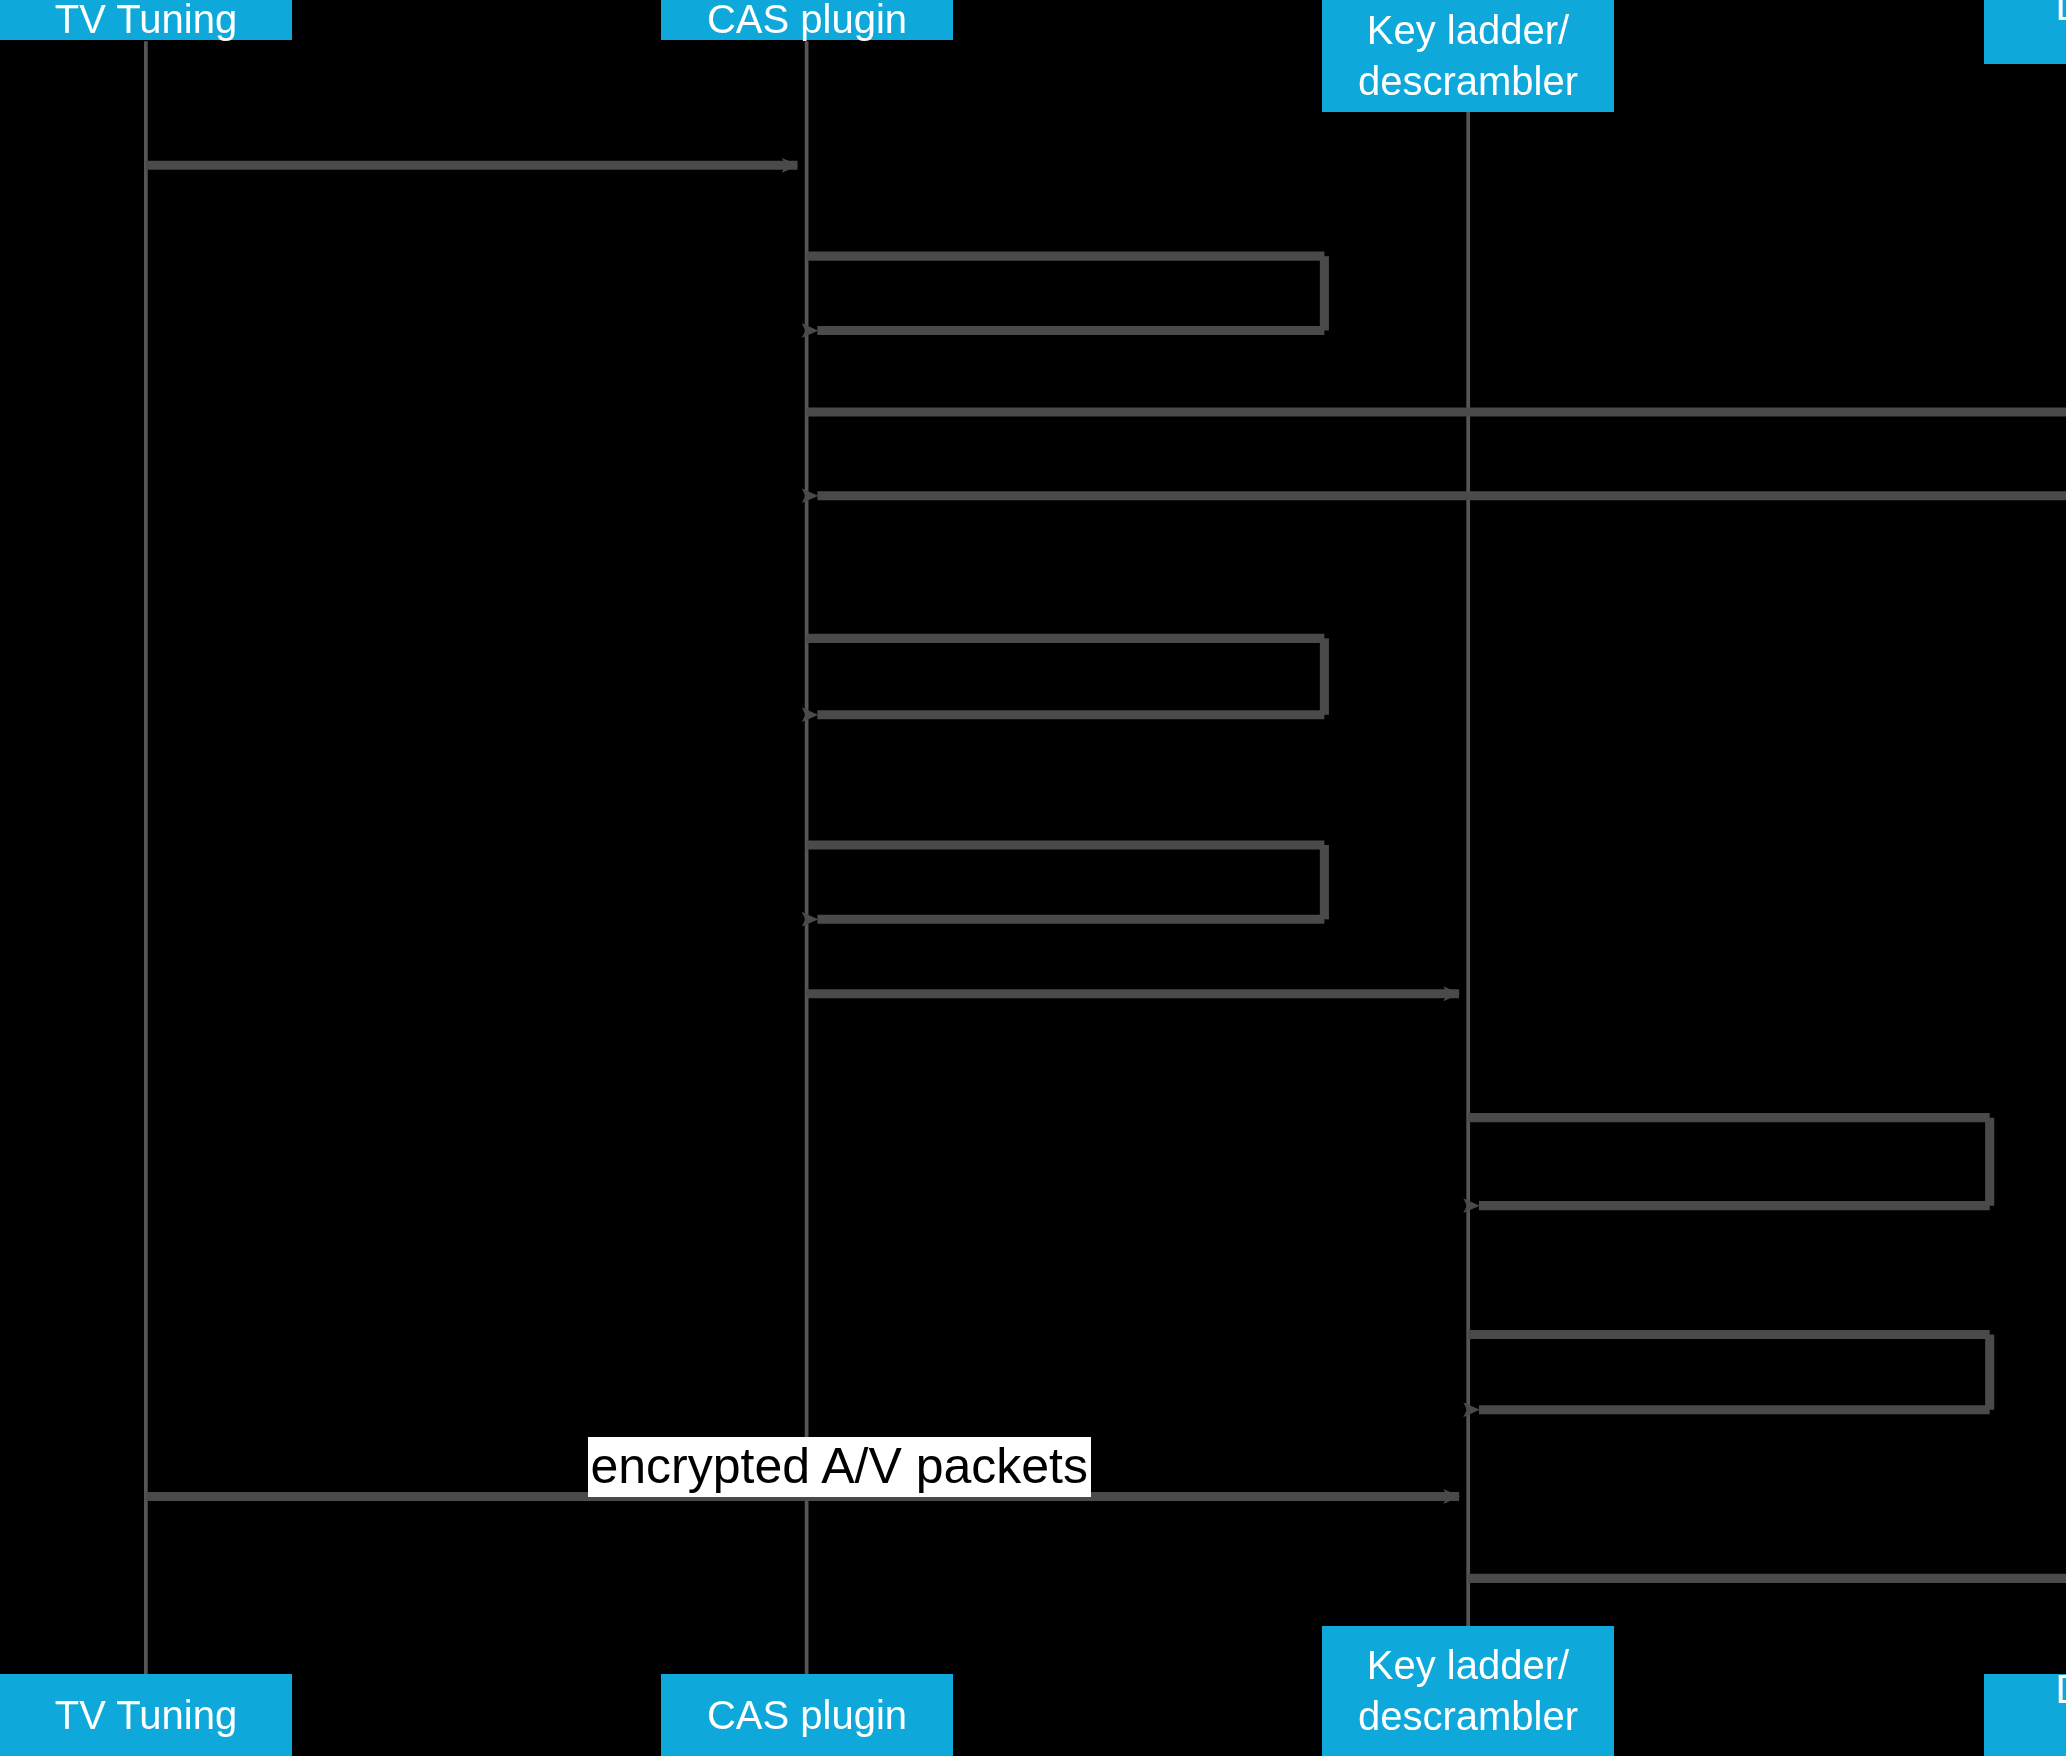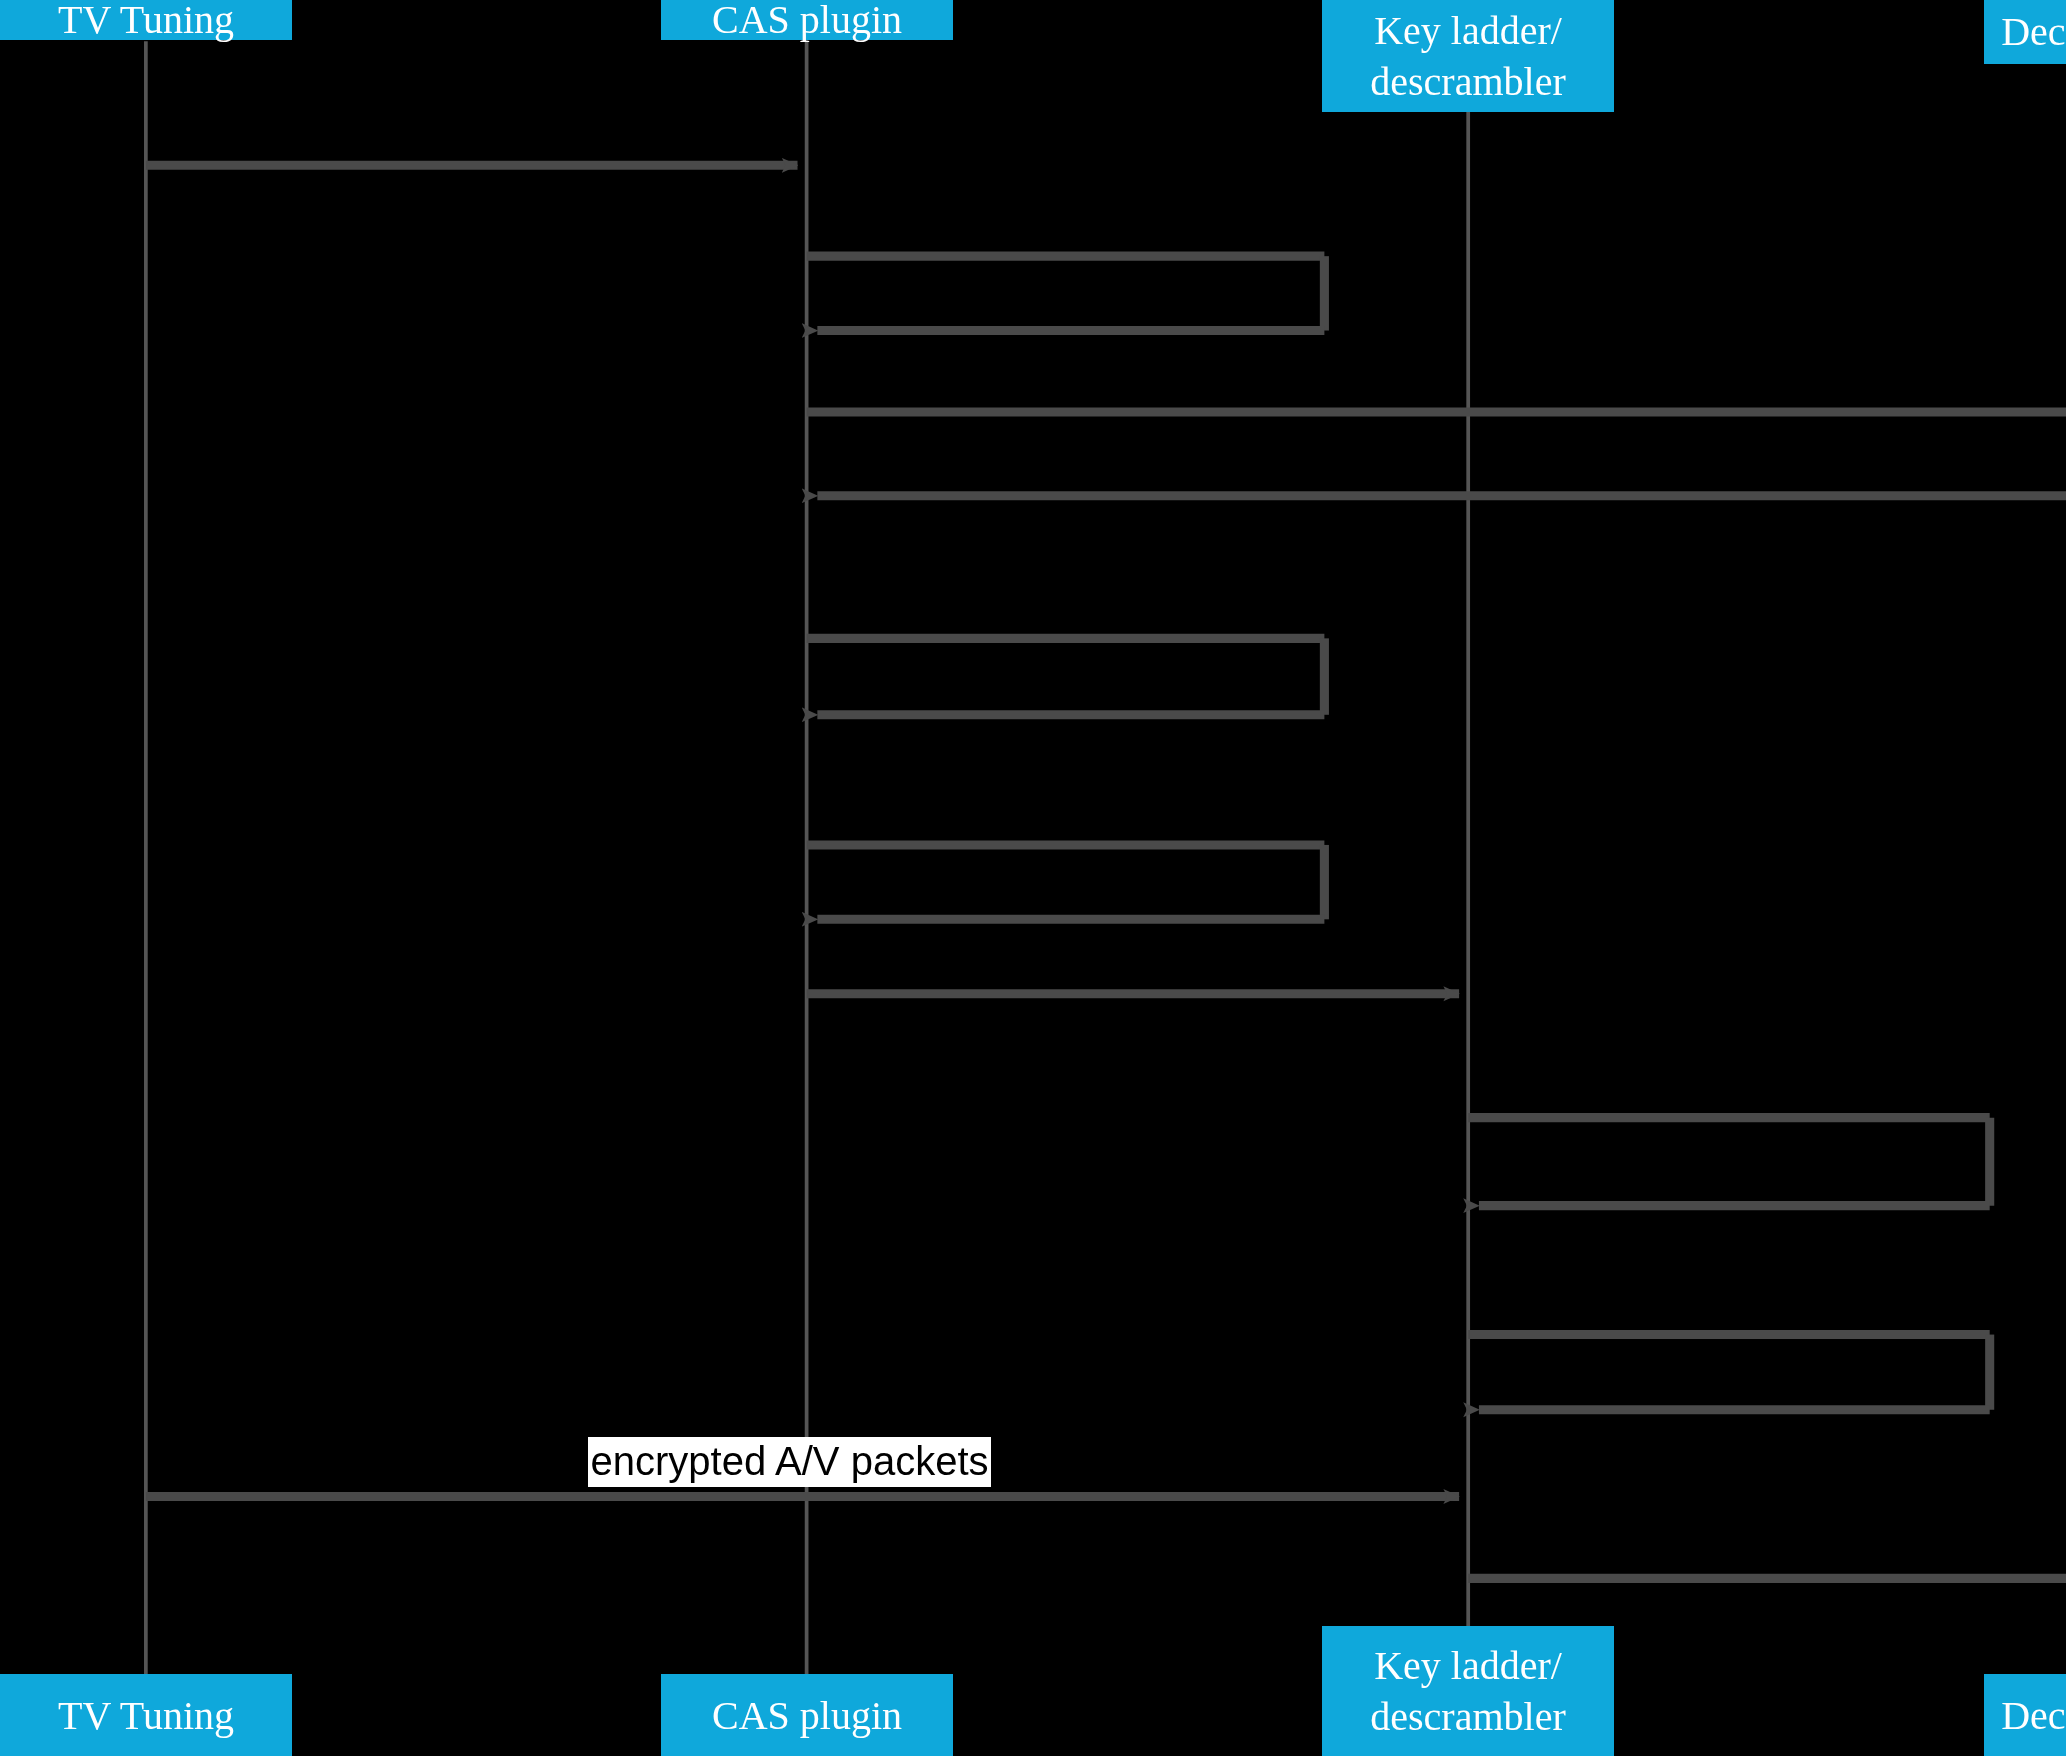--- a/index.html
+++ b/index.html
@@ -27,33 +27,33 @@
     display: block;
   }
   .actor-box {
     position: absolute;
     background: #0FA8DB;
     display: flex;
     align-items: center;
     justify-content: center;
     text-align: center;
     color: #FFFFFF;
-    font-family: Liberation Serif, serif;
+    font-family: Liberation Sans, sans-serif;
     font-size: 40px;
     line-height: 1.28;
     font-weight: 400;
     box-sizing: border-box;
     padding: 0 7.4px;
     white-space: pre-line;
     letter-spacing: 0px;
   }
   .msg-label {
     position: absolute;
     font-family: "Liberation Sans", sans-serif;
-    font-size: 40px;
+    font-size: 50px;
     line-height: 1.0;
     color: #000000;
     background: #FFFFFF;
     white-space: nowrap;
     padding: 4.1px 2.5px 5.8px 2.5px;
     box-sizing: border-box;
   }
 </style>
 </head>
 <body>

